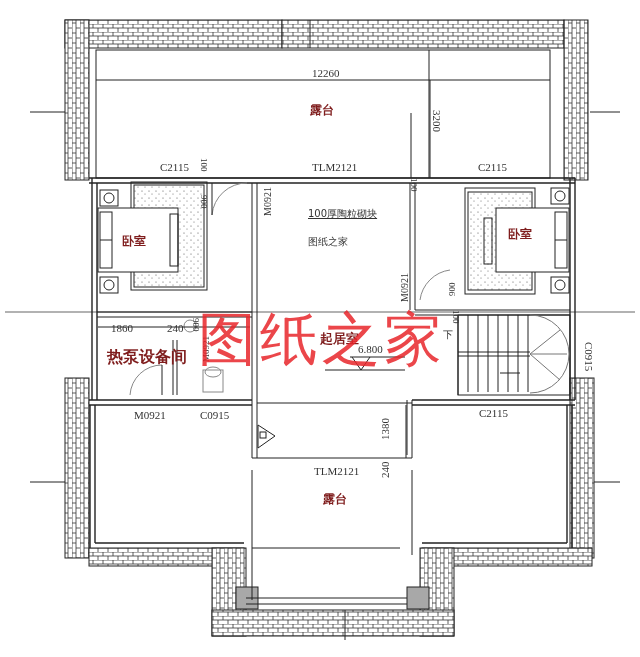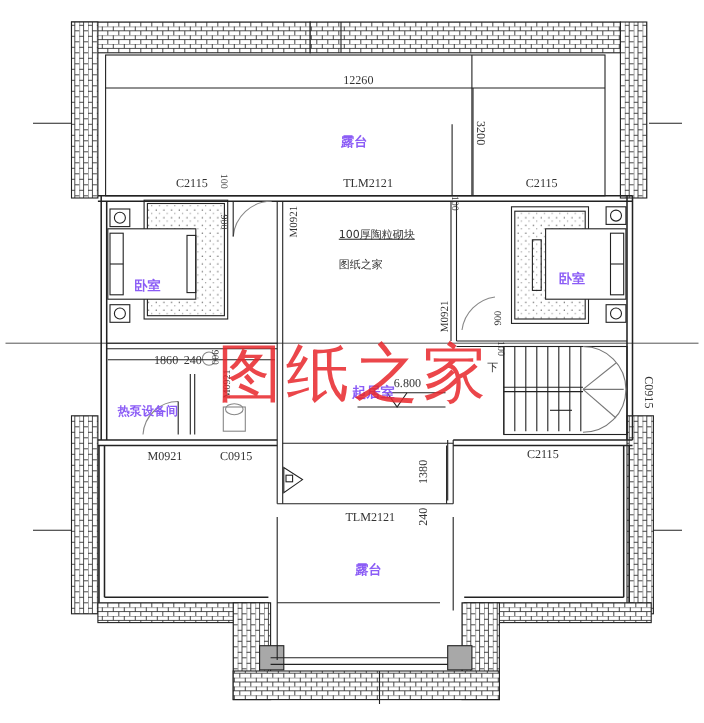--- a/index.html
+++ b/index.html
@@ -1,19 +1,19 @@
 <!DOCTYPE html>
 <html><head>
 <meta charset="utf-8">
 <style>
   html, body { margin:0; padding:0; background:#ffffff; }
   body { width:640px; height:657px; position:relative; overflow:hidden; font-family:"DejaVu Serif", serif; }
   #plan { position:absolute; left:0; top:0; width:640px; height:657px; }
   .lbl { position:absolute; font-family:"Liberation Serif", "DejaVu Serif", serif; color:#333; font-size:11px; white-space:nowrap; line-height:1; }
-  .lbl.cn { font-family:"DejaVu Sans", sans-serif; font-size:12px; font-weight:bold; color:#8b5cf6;margin-top:19px; }
+  .lbl.cn { font-family:"DejaVu Sans", sans-serif; font-size:12px; font-weight:bold; color:#7f1d1d; }
   .lbl.note { font-family:"DejaVu Sans", sans-serif; font-size:10px; color:#333; }
   .vert { transform-origin:left top; transform:rotate(90deg); }
   .vertu { transform-origin:left top; transform:rotate(-90deg); }
   .watermark { position:absolute; font-family:"DejaVu Serif", serif; color:#e8262b; opacity:0.85; font-size:58px; letter-spacing:4px; white-space:nowrap; line-height:1; }
 </style>
 </head>
 <body>
 
 <svg id="plan" viewBox="0 0 640 657" xmlns="http://www.w3.org/2000/svg">
   <defs>
@@ -197,25 +197,25 @@
 
 <div class="lbl vertu" style="left:263px;top:216px;font-size:10px;">M0921</div>
 <div class="lbl vert" style="left:208px;top:195px;font-size:9px;">900</div>
 <div class="lbl vertu" style="left:400px;top:302px;font-size:10px;">M0921</div>
 <div class="lbl vert" style="left:418px;top:178px;font-size:9px;">100</div>
 <div class="lbl vertu" style="left:448px;top:296px;font-size:9px;">900</div>
 
 <div class="lbl note" style="left:308px;top:209px;text-decoration:underline;">100厚陶粒砌块</div>
 <div class="lbl note" style="left:308px;top:237px;">图纸之家</div>
 
-<div class="lbl" style="left:140px;top:323px;text-align:right;">1860</div>
+<div class="lbl" style="left:111px;top:323px;text-align:right;">1860</div>
 <div class="lbl" style="left:167px;top:323px;">240</div>
 <div class="lbl vert" style="left:200px;top:318px;font-size:9px;">900</div>
 <div class="lbl vertu" style="left:202px;top:362px;font-size:9px;">M0921</div>
-<div class="lbl cn" style="left:107px;top:349px;font-size:11px;">热泵设备间</div>
+<div class="lbl cn" style="left:107px;top:349px;font-size:16px;">热泵设备间</div>
 
 <div class="lbl cn" style="left:320px;top:332px;font-size:13px;">起居室</div>
 <div class="lbl" style="left:358px;top:344px;">6.800</div>
 <div class="lbl note" style="left:443px;top:330px;">下</div>
 <div class="lbl vert" style="left:460px;top:310px;font-size:9px;">100</div>
 
 <div class="lbl vert" style="left:594px;top:342px;">C0915</div>
 
 <div class="lbl" style="left:134px;top:410px;">M0921</div>
 <div class="lbl" style="left:200px;top:410px;">C0915</div>

